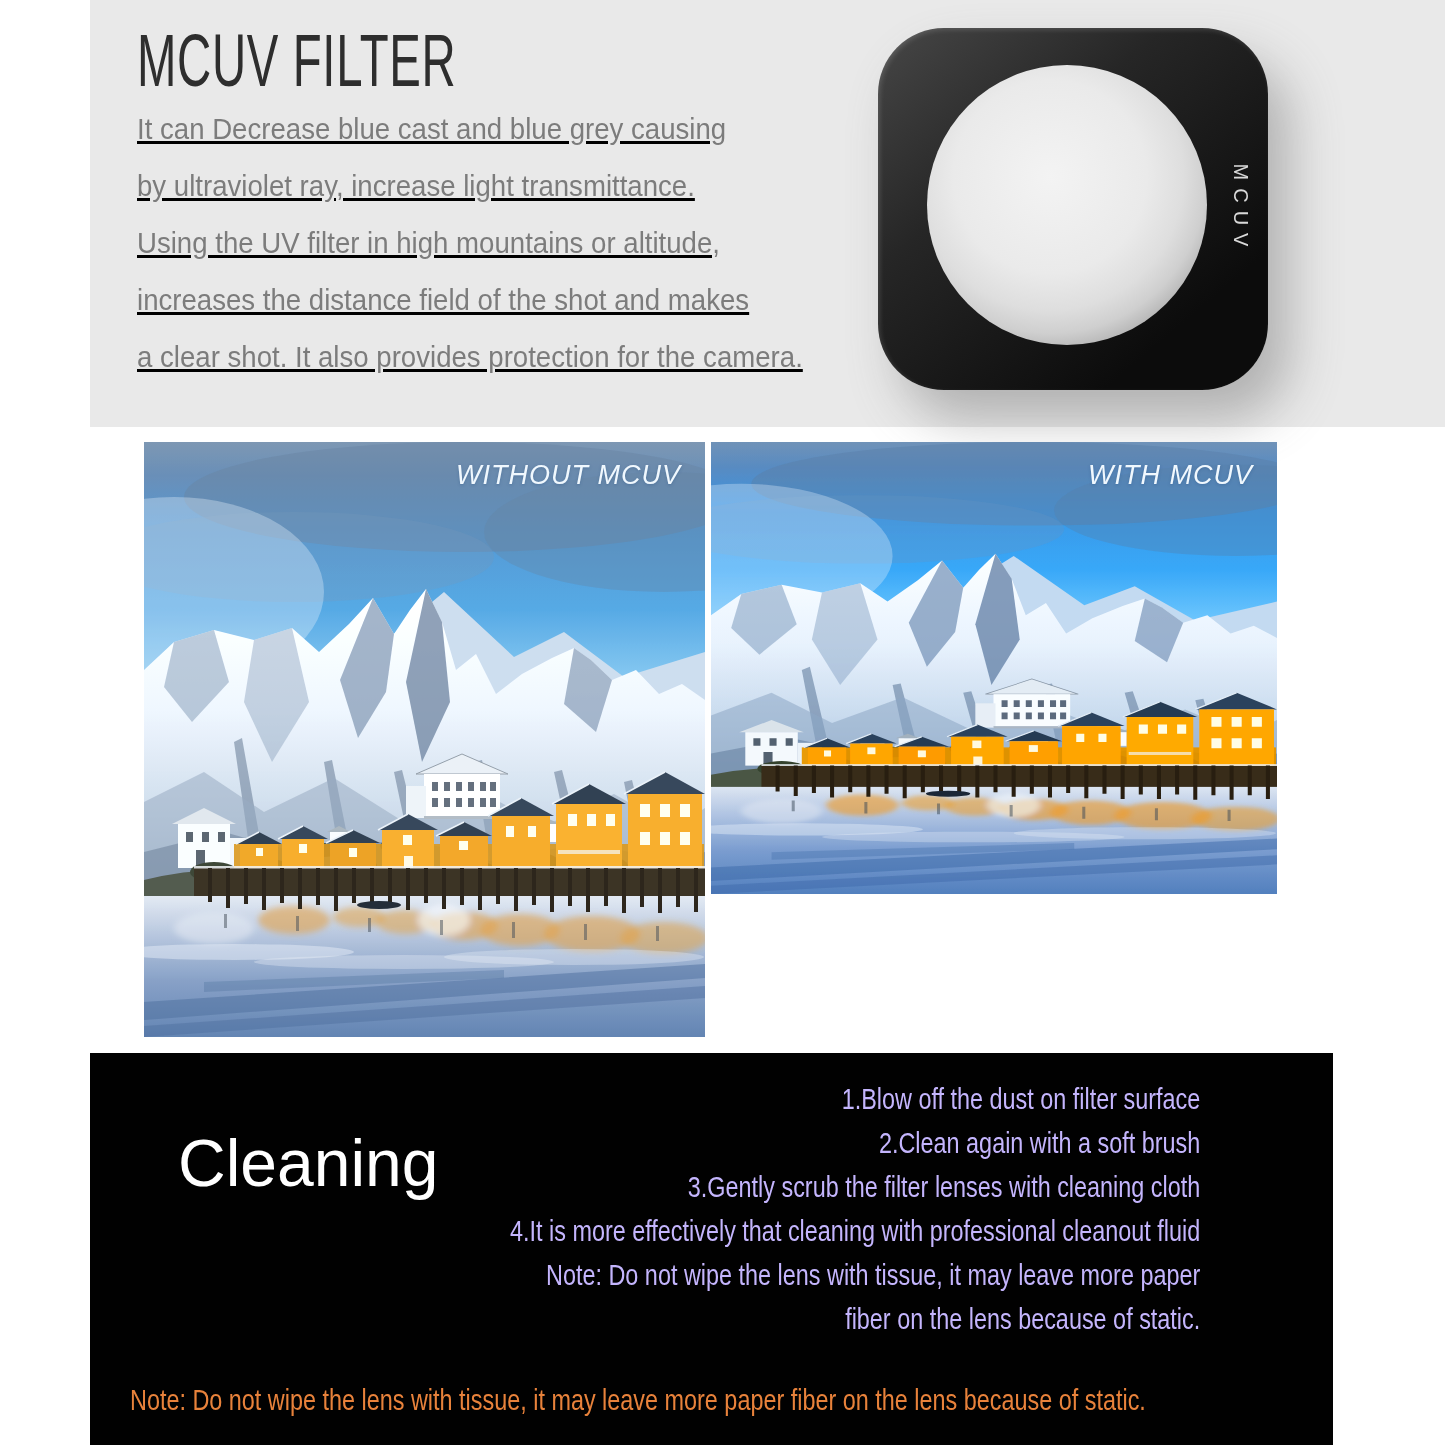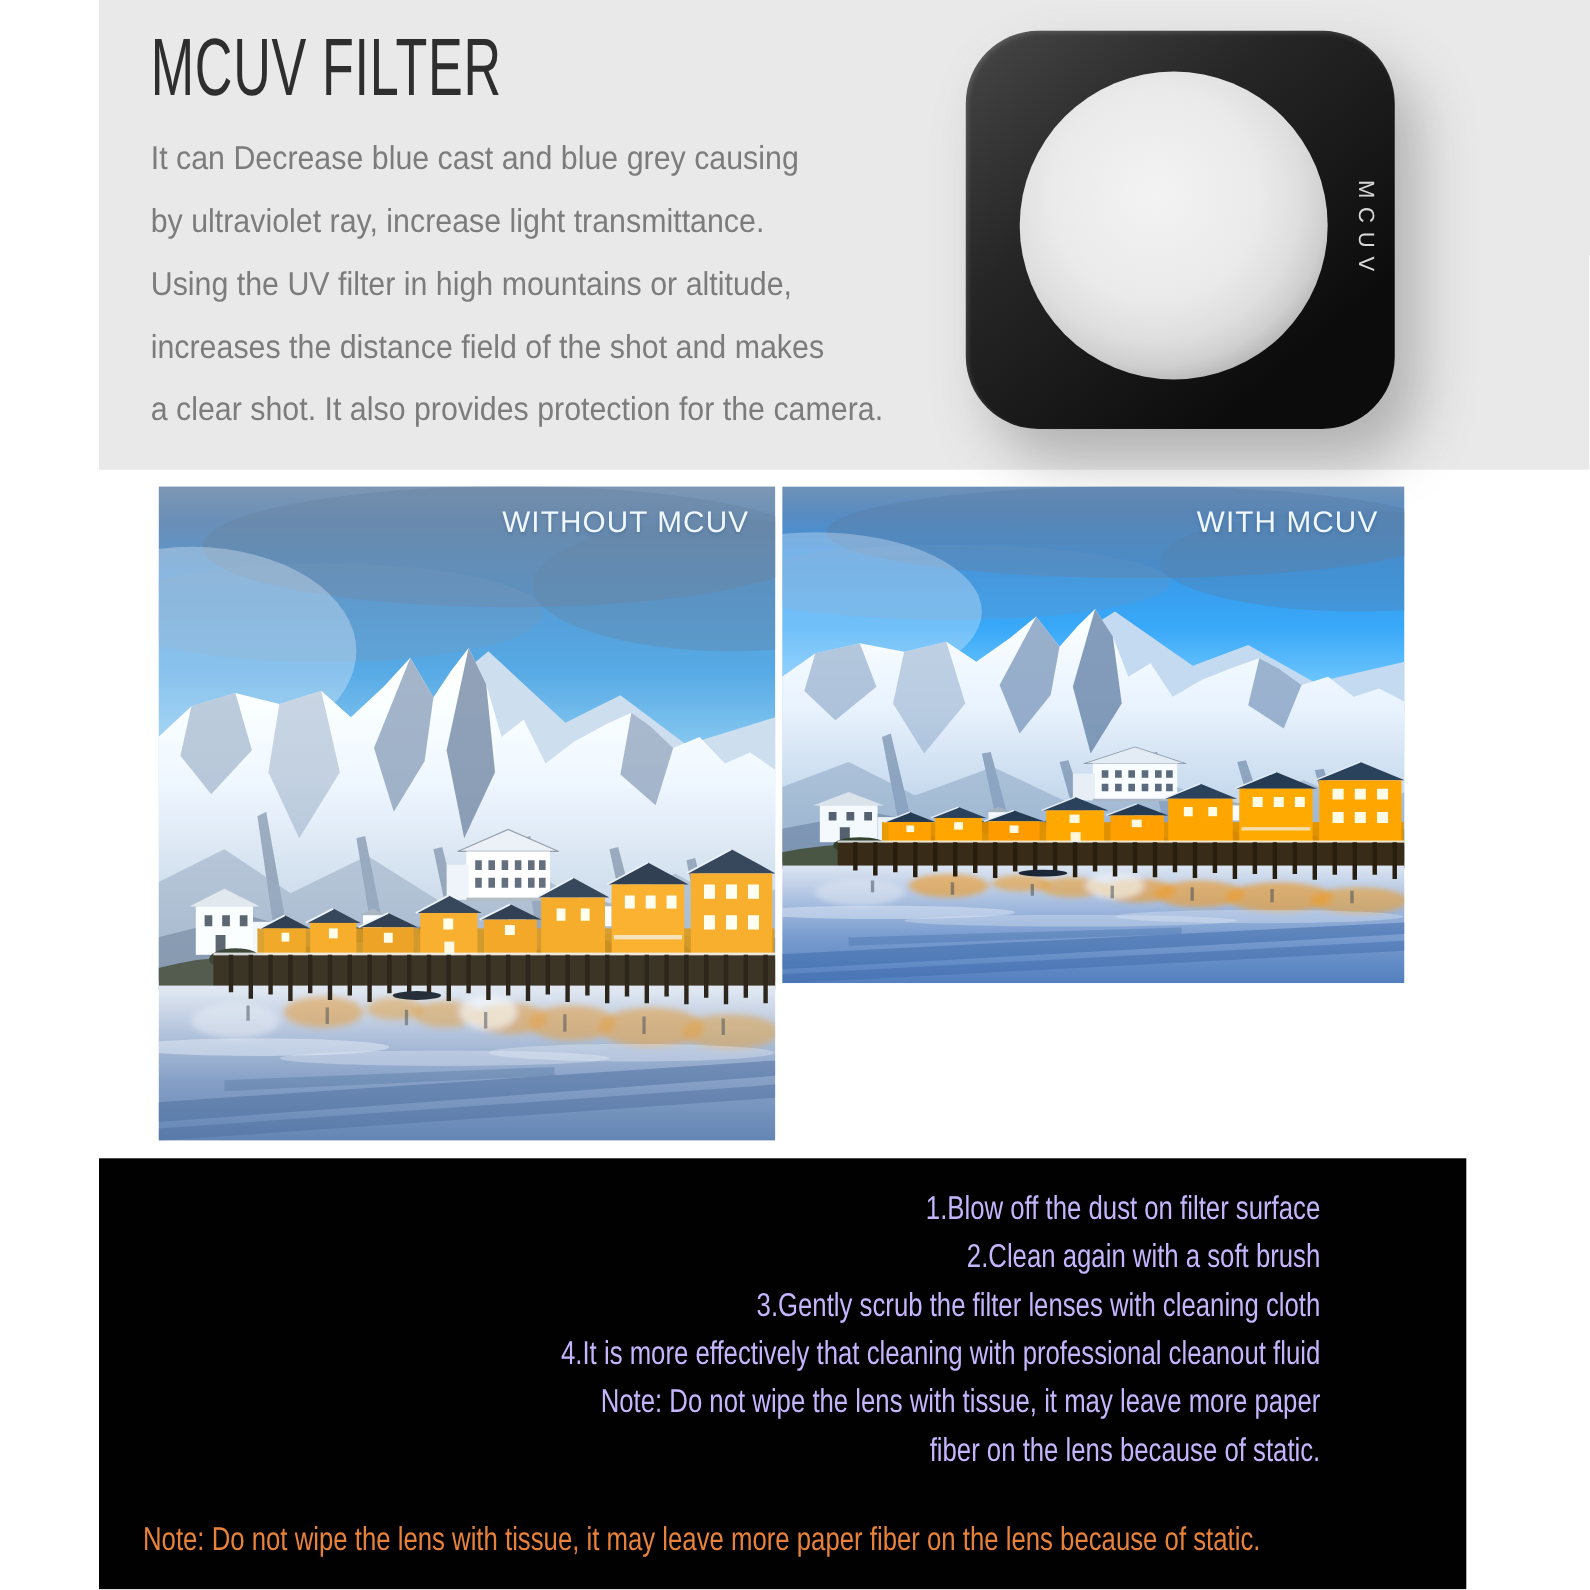--- a/index.html
+++ b/index.html
@@ -4,21 +4,21 @@
 <style>
   html,body{margin:0;padding:0;background:#fff;}
   .page{position:relative;width:1445px;height:1445px;background:#ffffff;overflow:hidden;
         font-family:"Liberation Sans",sans-serif;}
 
   
   .top-panel{position:absolute;left:90px;top:0;width:1405px;height:427px;background:#e9e9e9;}
   .page-title{position:absolute;left:47px;top:22px;margin:0;font-size:74px;font-weight:300;
               color:#2e2e2e;line-height:78px;letter-spacing:1px;white-space:nowrap;
               transform:scaleX(.64);transform-origin:0 0;}
-  .desc{position:absolute;left:47px;top:116px;}
+  .desc{position:absolute;left:47px;top:100px;text-decoration:underline;}
   .desc p{margin:0;font-size:30px;line-height:57px;color:#7c7c7c;white-space:nowrap;
           transform:scaleX(.92);transform-origin:0 50%;}
 
   
   .filter-product{position:absolute;left:788px;top:28px;width:390px;height:362px;border-radius:66px;
       background:linear-gradient(140deg,#474747 0%,#262626 35%,#0c0c0c 80%);
       box-shadow:22px 30px 50px rgba(110,110,110,.45), inset 2px 2px 5px rgba(255,255,255,.14);}
   .lens{position:absolute;left:49px;top:37px;width:280px;height:280px;border-radius:50%;
       background:radial-gradient(circle at 44% 40%,
         #f3f3f3 0%, #eaeaea 42%, #dedede 58%, #cfcfcf 68%, #b9b9b9 75%,
@@ -27,21 +27,21 @@
       writing-mode:vertical-rl;font-size:20px;letter-spacing:8px;color:#d9d9d9;}
 
   
   .photo{position:absolute;top:442px;margin:0;overflow:hidden;}
   .photo-left{left:144px;width:561px;height:595px;}
   .photo-right{left:711px;width:566px;height:452px;}
   .photo svg.scene{width:100%;height:100%;display:block;}
   .photo-left svg.scene{filter:saturate(.9) brightness(1.05);}
   .photo-right svg.scene{filter:saturate(1.2) contrast(1.06);}
   .photo-label{position:absolute;top:18px;right:24px;font-size:27px;font-weight:500;
-      color:#f0f8fe;letter-spacing:1px;text-shadow:0 1px 3px rgba(40,80,130,.35);}
+      color:#f0f8fe;letter-spacing:1px;text-shadow:0 1px 3px rgba(40,80,130,.35);font-style:italic;}
 
   
   .black-panel{position:absolute;left:90px;top:1053px;width:1243px;height:392px;background:#010101;}
   .cleaning-heading{position:absolute;left:88px;top:70px;color:#ffffff;font-size:66px;
       line-height:80px;font-weight:400;}
   .steps{position:absolute;left:420px;top:24px;color:#c4b5fd;text-align:right;}
   .steps p{margin:0;font-size:30px;line-height:44px;white-space:nowrap;
       transform:scaleX(.78);transform-origin:0 50%;}
   .footer-note{position:absolute;left:40px;top:330px;margin:0;font-size:30px;white-space:nowrap;
       color:#e8823b;transform:scaleX(.78);transform-origin:0 50%;}
@@ -76,20 +76,21 @@
   </figure>
   <figure class="photo photo-right">
     <svg class="scene" viewBox="0 0 561 595" preserveAspectRatio="none">
         <use href="#fjord"></use>
       </svg>
     <figcaption class="photo-label">WITH MCUV</figcaption>
   </figure>
 
   <section class="black-panel">
     <div class="cleaning-heading">
+      <div>Cleaning</div>
     </div>
     <div class="steps">
       <p>1.Blow off the dust on filter surface</p>
       <p>2.Clean again with a soft brush</p>
       <p>3.Gently scrub the filter lenses with cleaning cloth</p>
       <p>4.It is more effectively that cleaning with professional cleanout fluid</p>
       <p>Note: Do not wipe the lens with tissue, it may leave more paper</p>
       <p>fiber on the lens because of static.</p>
     </div>
     <p class="footer-note">Note: Do not wipe the lens with tissue, it may leave more paper fiber on the lens because of static.</p>

